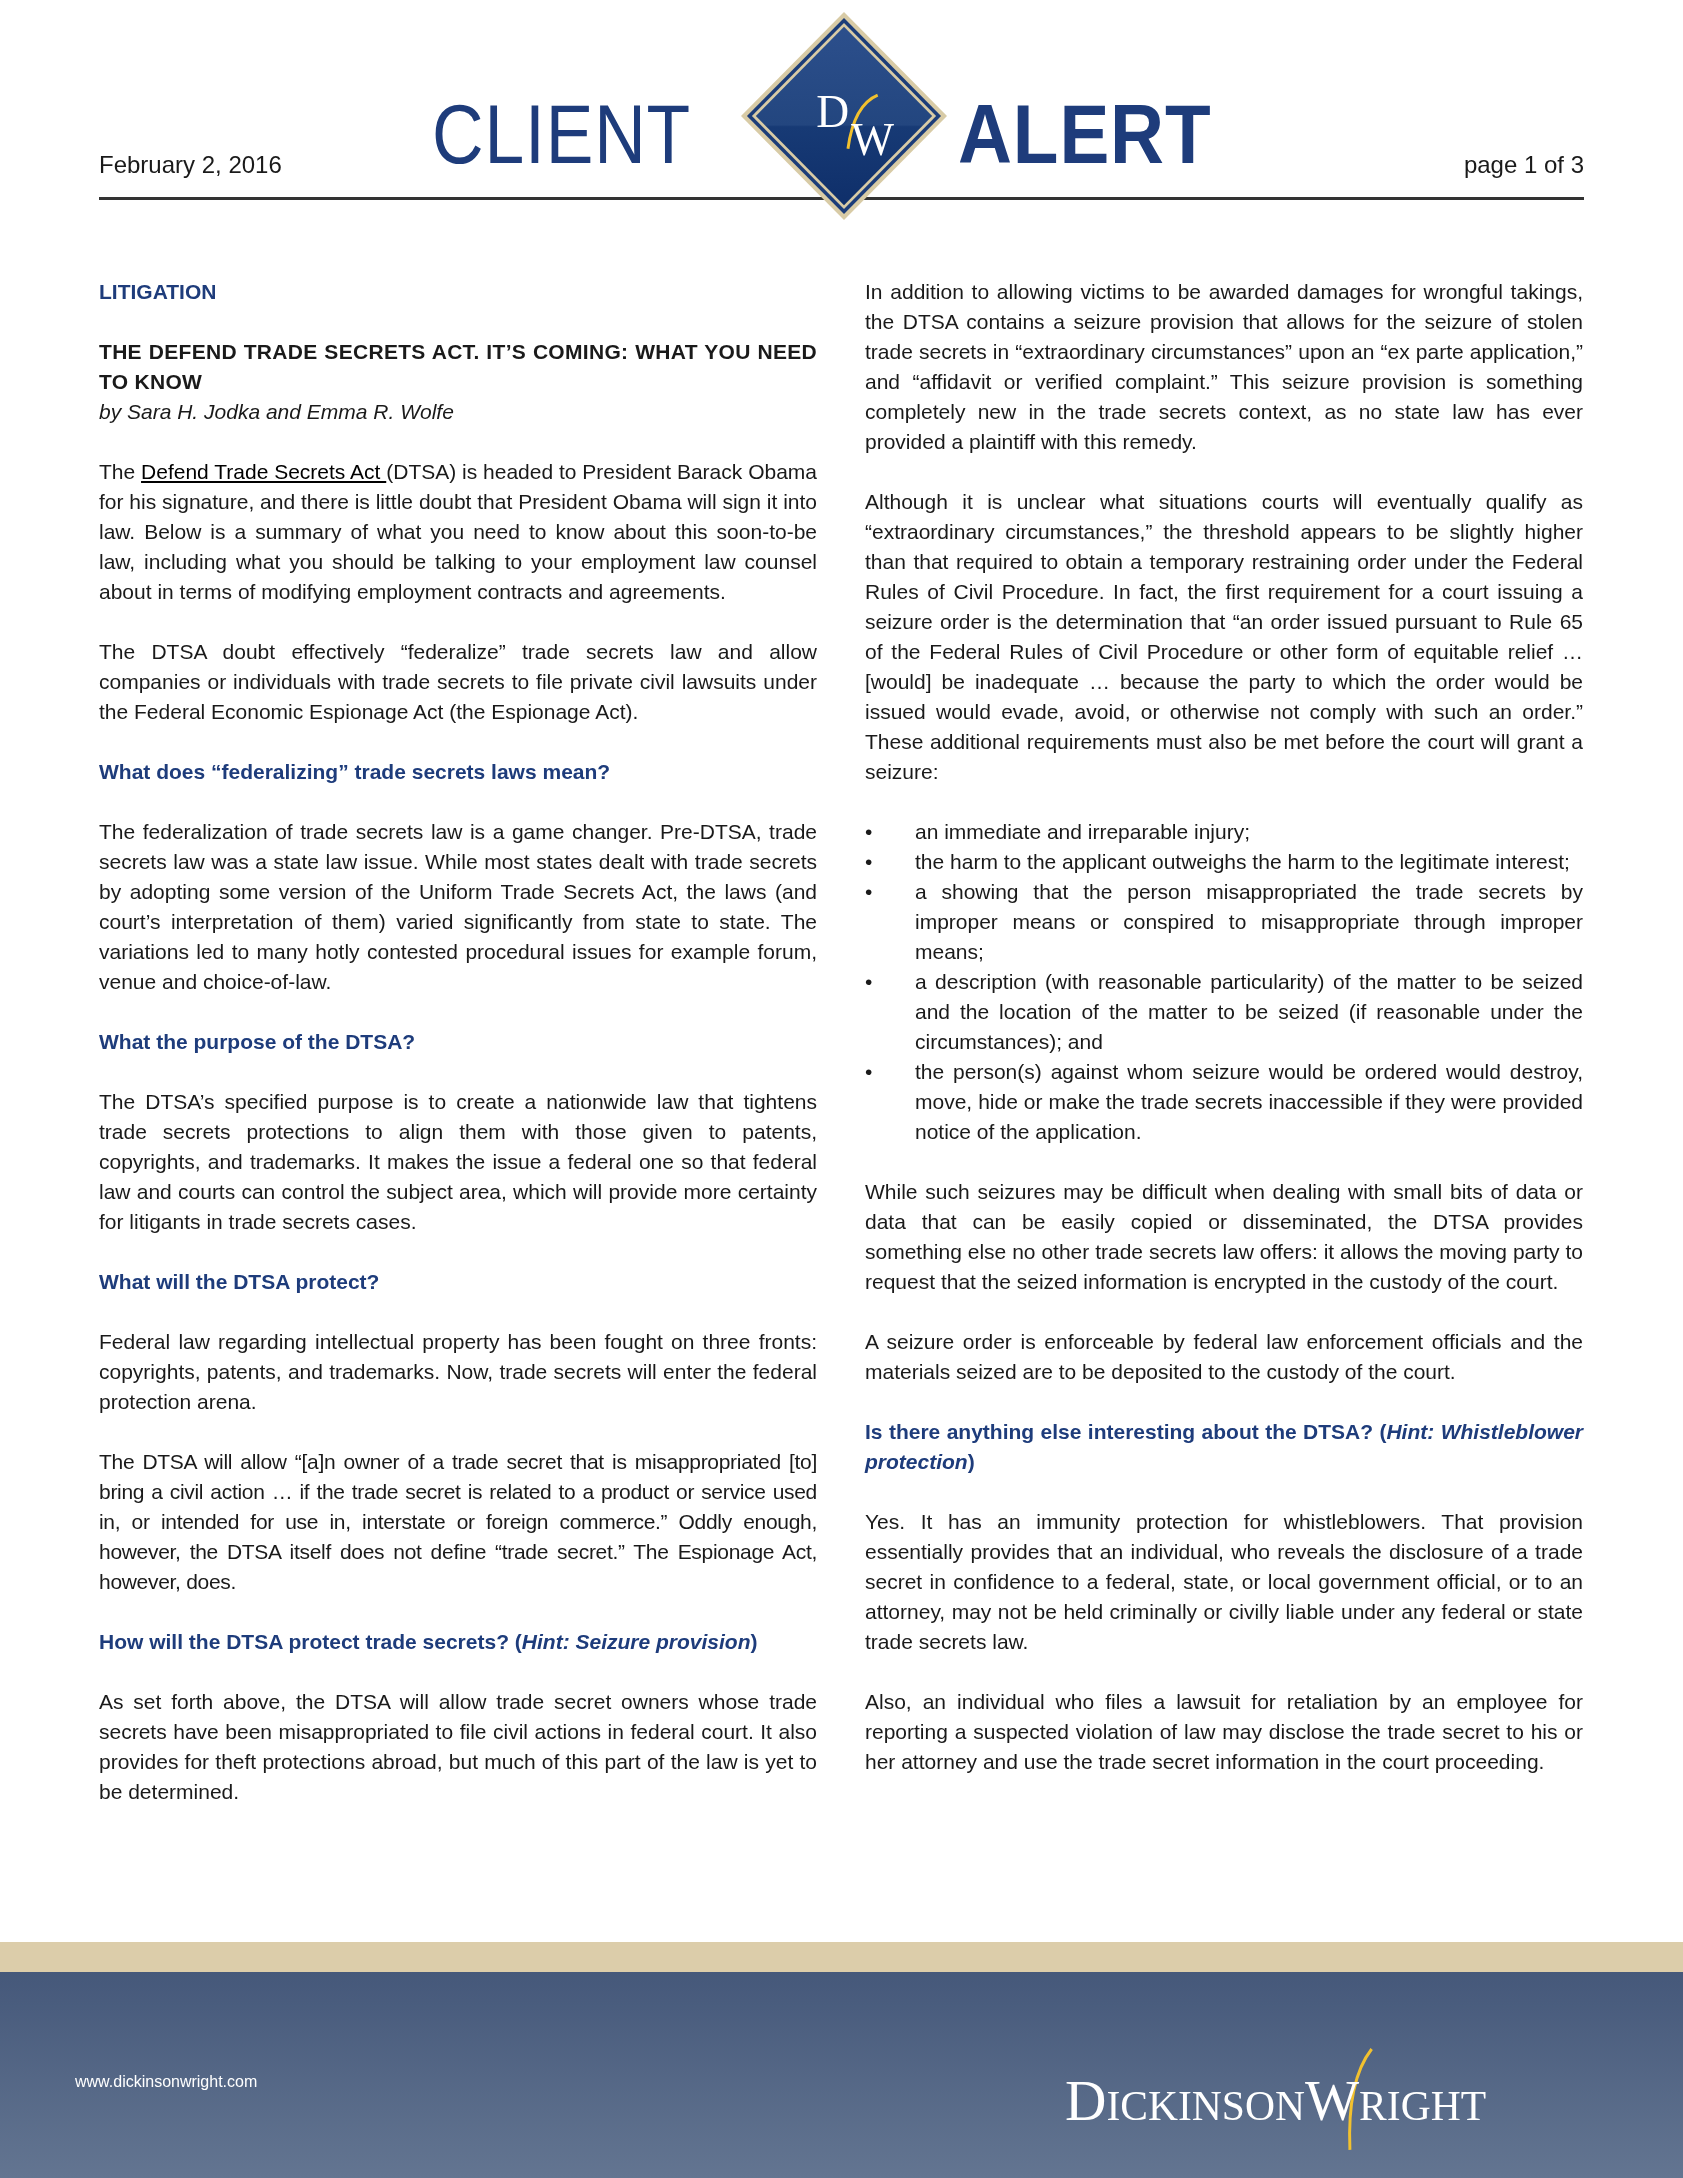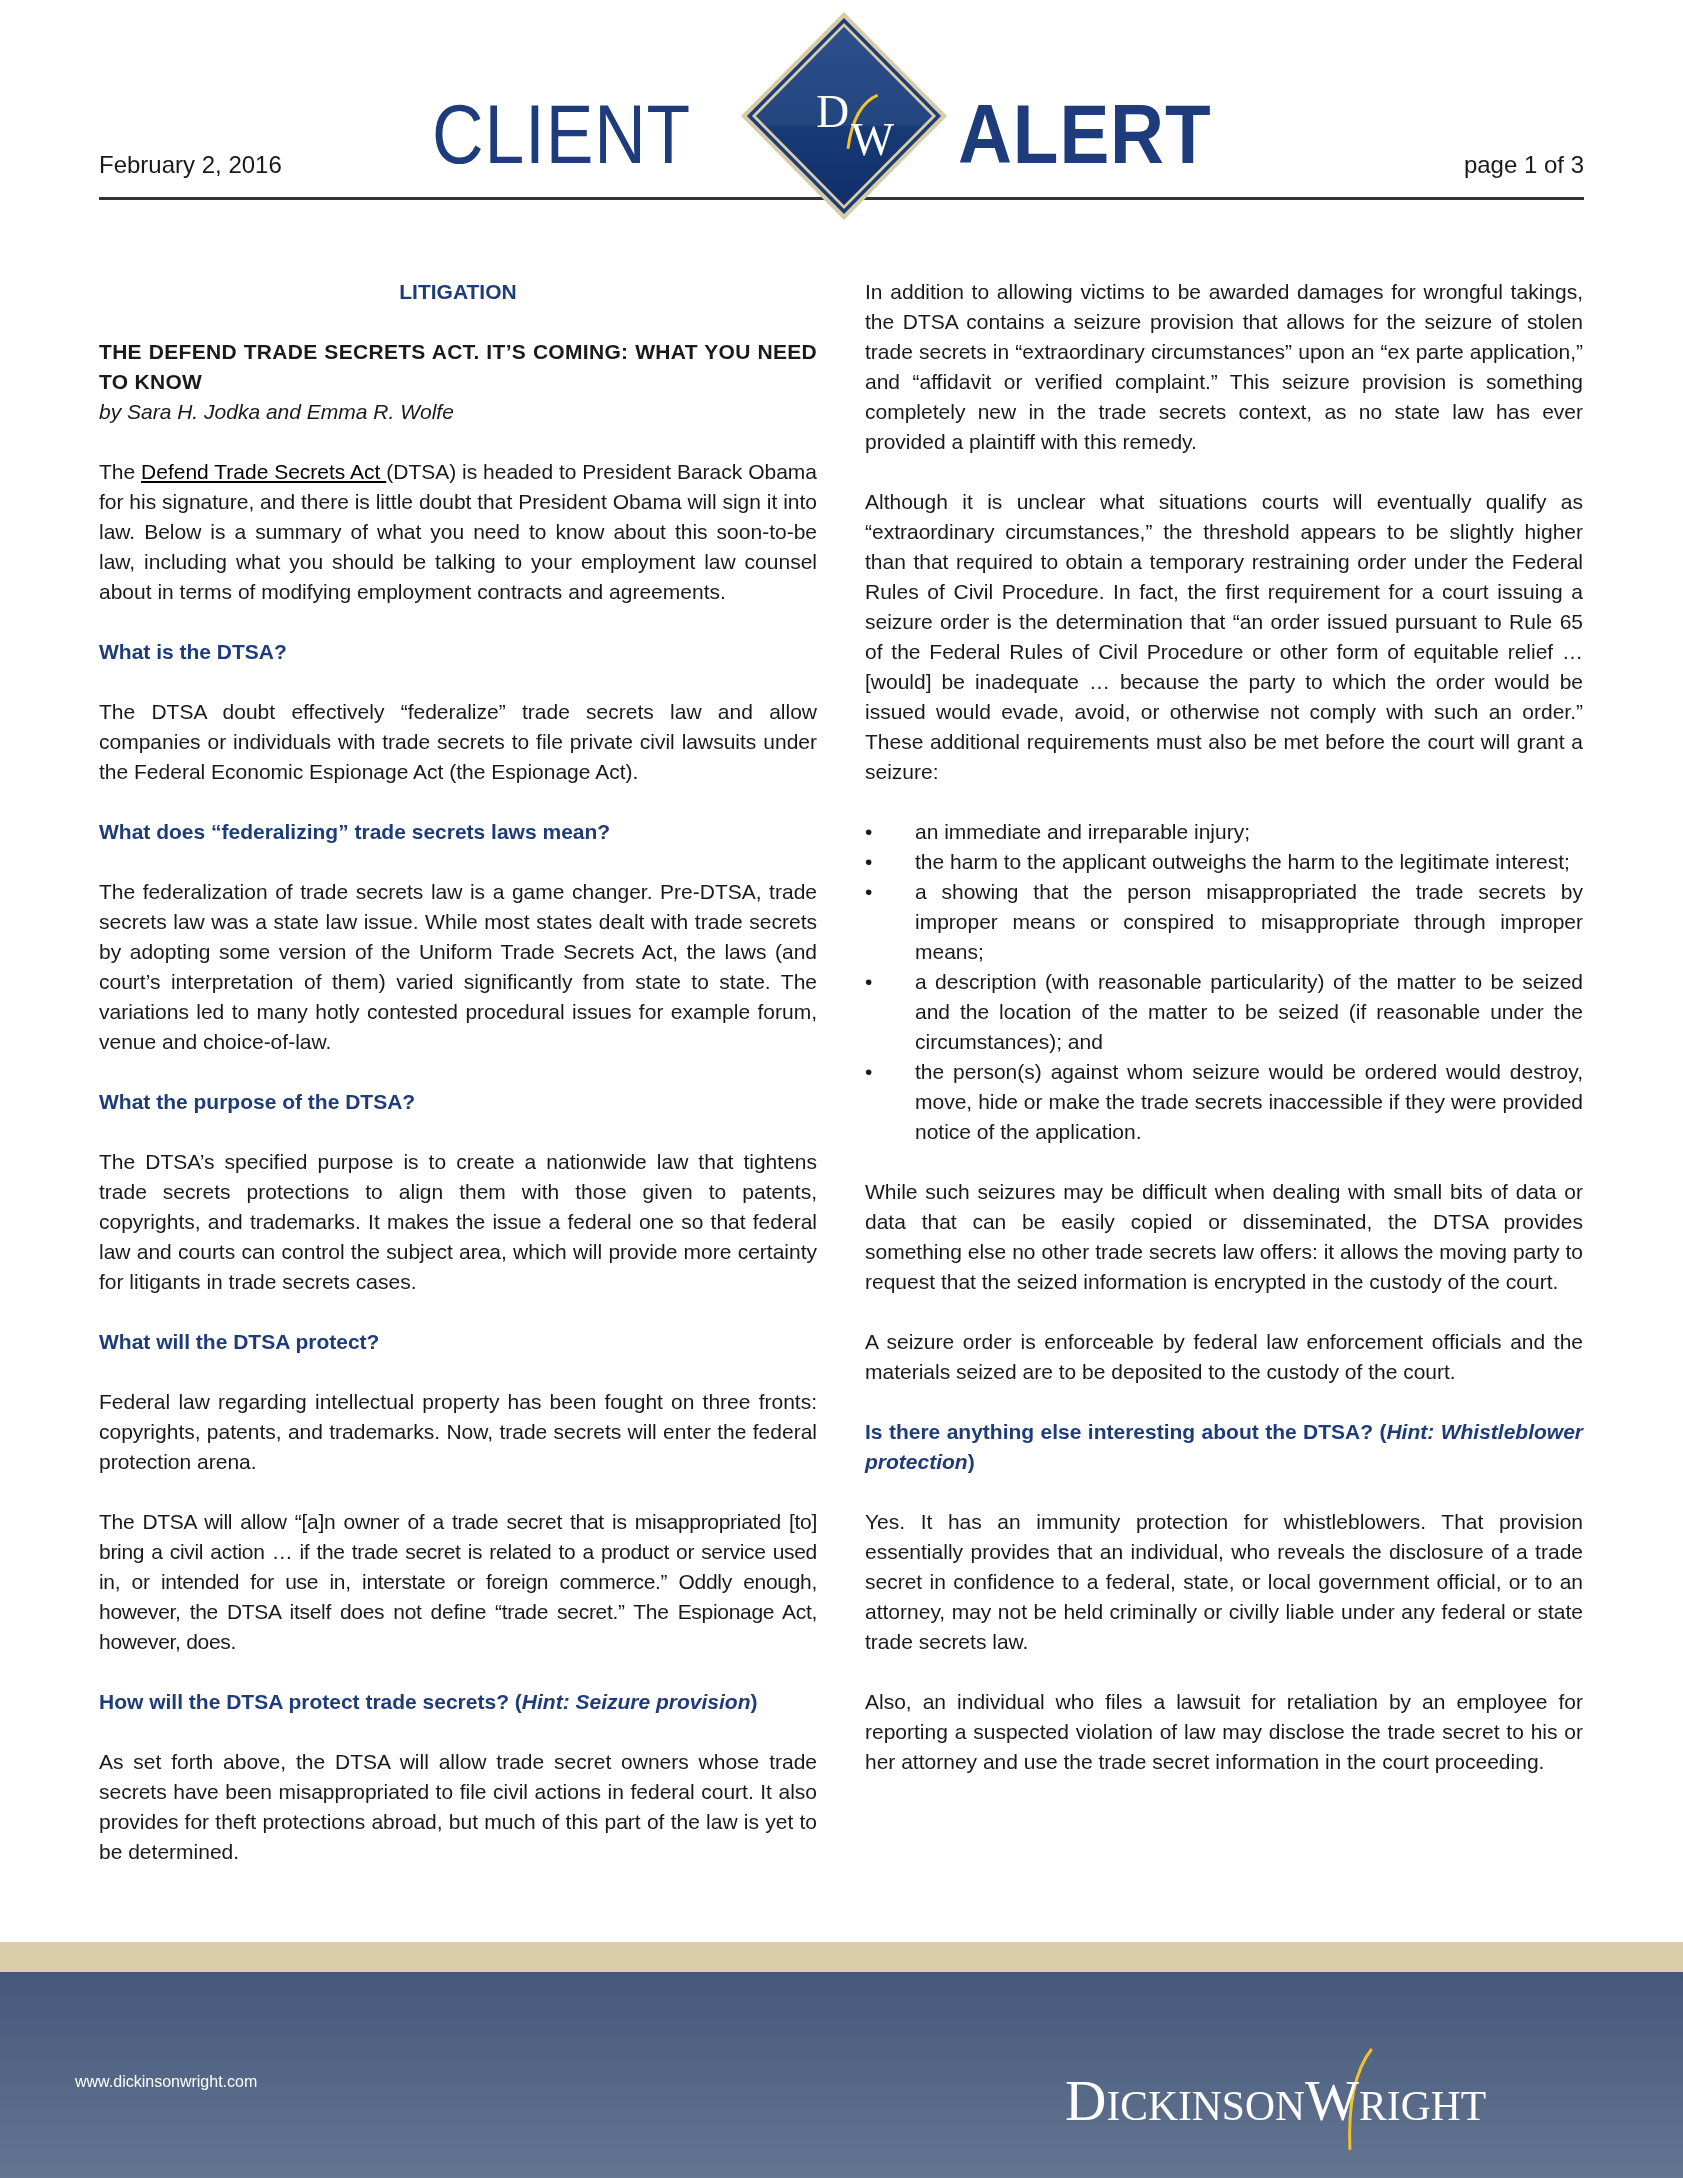--- a/index.html
+++ b/index.html
@@ -16,21 +16,21 @@
     position: absolute; top: 93px; font-size: 83px; color: #1e3c7b;
     font-family: "Liberation Sans", sans-serif; letter-spacing: 1px; line-height: 1;
   }
   .title-client { left: 432px; font-weight: normal; transform: scaleX(0.86); transform-origin: left; }
   .title-alert { left: 958px; font-weight: bold; transform: scaleX(0.9); transform-origin: left; }
   .diamond-wrap { position: absolute; left: 739px; top: 10px; width: 210px; height: 212px; }
   .col { position: absolute; top: 277px; width: 718px; font-size: 21px; line-height: 30px; }
   .col.left { left: 99px; }
   .col.right { left: 865px; }
   .col p { margin: 0 0 30px 0; text-align: justify; }
-  .section-label { color: #1e3c7b; font-weight: bold; font-size: 21px; margin: 0 0 30px 0; text-align: center; }
+  .section-label { color: #1e3c7b; font-weight: bold; font-size: 21px; margin: 0 0 30px 0; }
   .article-title { font-weight: bold; font-size: 21px; margin: 0; text-align: justify; letter-spacing: 0.3px; }
   .byline { font-style: italic; margin: 0 0 30px 0; }
   .h { color: #1e3c7b; font-weight: bold; font-size: 21px; margin: 0 0 30px 0; text-align: justify; }
   .h i { font-style: italic; }
   a.link { color: #000000; text-decoration: underline; }
   ul.bullets { list-style: none; margin: 0 0 30px 0; padding: 0; }
   ul.bullets li { position: relative; padding-left: 50px; text-align: justify; }
   ul.bullets li .dot { position: absolute; left: 0; top: 0; }
   .footer-band { position: absolute; left: 0; top: 1942px; width: 1683px; height: 30px; background: #dccdaa; }
   .footer { position: absolute; left: 0; top: 1972px; width: 1683px; height: 206px;
@@ -67,21 +67,20 @@
   </div>
   <div class="pageno">page 1 of 3</div>
 </div>
 
 <div class="col left">
   <div class="section-label">LITIGATION</div>
   <div class="article-title">THE DEFEND TRADE SECRETS ACT. IT’S COMING: WHAT YOU NEED TO KNOW</div>
   <div class="byline">by Sara H. Jodka and Emma R. Wolfe</div>
   <p><span>The </span><a class="link" href="#">Defend Trade Secrets Act </a><span>(DTSA) is headed to President Barack Obama for his signature, and there is little doubt that President Obama will sign it into law. Below is a summary of what you need to know about this soon-to-be law, including what you should be talking to your employment law counsel about in terms of modifying employment contracts and agreements.</span></p>
 
-  <div class="h">What is the DTSA?</div>
   <p>The DTSA doubt effectively “federalize” trade secrets law and allow companies or individuals with trade secrets to file private civil lawsuits under the Federal Economic Espionage Act (the Espionage Act).</p>
 
   <div class="h">What does “federalizing” trade secrets laws mean?</div>
   <p>The federalization of trade secrets law is a game changer. Pre-DTSA, trade secrets law was a state law issue. While most states dealt with trade secrets by adopting some version of the Uniform Trade Secrets Act, the laws (and court’s interpretation of them) varied significantly from state to state. The variations led to many hotly contested procedural issues for example forum, venue and choice-of-law.</p>
 
   <div class="h">What the purpose of the DTSA?</div>
   <p>The DTSA’s specified purpose is to create a nationwide law that tightens trade secrets protections to align them with those given to patents, copyrights, and trademarks. It makes the issue a federal one so that federal law and courts can control the subject area, which will provide more certainty for litigants in trade secrets cases.</p>
 
   <div class="h">What will the DTSA protect?</div>
   <p>Federal law regarding intellectual property has been fought on three fronts: copyrights, patents, and trademarks. Now, trade secrets will enter the federal protection arena.</p>

